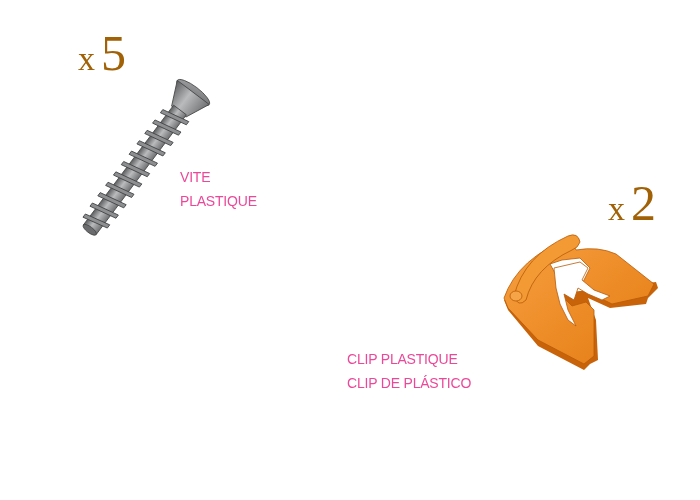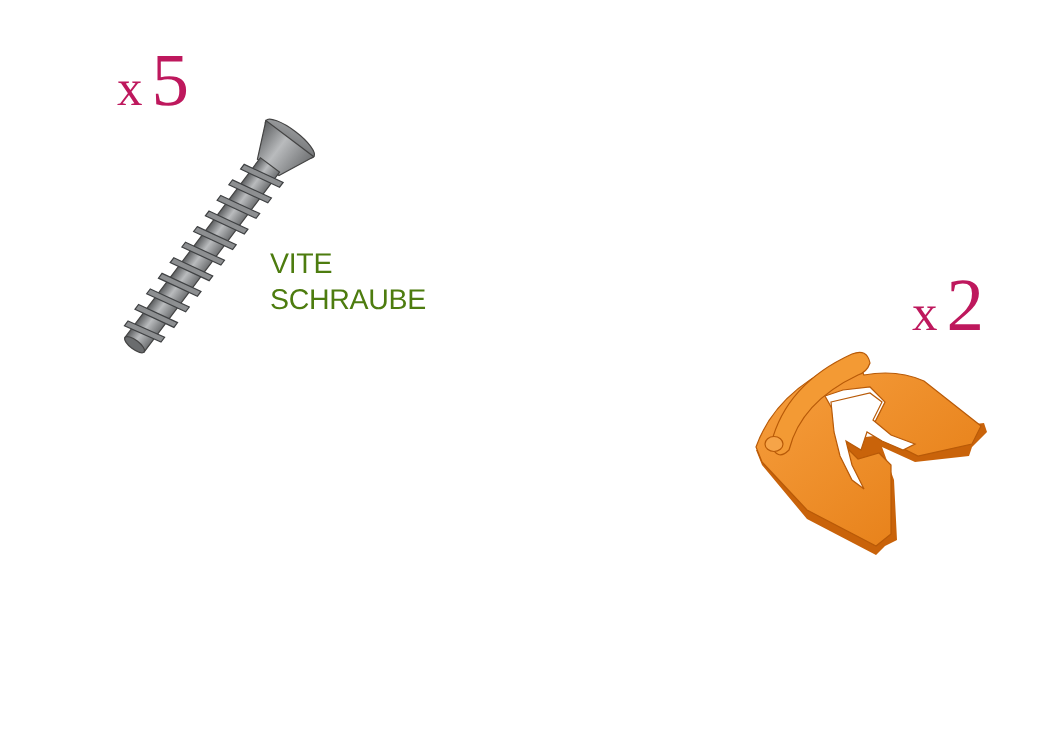--- a/index.html
+++ b/index.html
@@ -10,43 +10,43 @@
     body {
       width: 700px;
       height: 500px;
       position: relative;
       overflow: hidden;
       font-family: "Liberation Sans", sans-serif;
     }
     .qty {
       position: absolute;
       font-family: "Liberation Serif", serif;
-      color: #be185d;
+      color: #a16207;
       white-space: nowrap;
       line-height: 1;
     }
     .qty .x {
       font-size: 34px;
       margin-right: 6px;
     }
     .qty .n {
       font-size: 50px;
     }
     .qty-screw { left: 78px; top: 28px; }
     .qty-clip { left: 608px; top: 178px; }
 
     .labels {
       position: absolute;
       margin: 0;
       padding: 0;
       list-style: none;
       font-family: "Liberation Sans", sans-serif;
-      font-size: 19px;
+      font-size: 14px;
       line-height: 24px;
-      color: #4d7c0f;
+      color: #ec4899;
       letter-spacing: -0.2px;
     }
     .labels li { white-space: nowrap; }
     .labels-screw { left: 180px; top: 165px; }
     .labels-clip { left: 347px; top: 347px; }
 
     .part {
       position: absolute;
     }
     .part-screw { left: 62px; top: 70px; width: 160px; height: 170px; }
@@ -93,21 +93,21 @@
         <path d="M-13 140 L13 134 L13 138 L-13 144 Z"></path>
       </g>
 
       <ellipse cx="0" cy="150" rx="8" ry="3" fill="#6a6c6e" stroke="#444" stroke-width="0.8"></ellipse>
     </g>
   </svg>
 </div>
 
 <ul class="labels labels-screw">
   <li>VITE</li>
-  <li>SCHRAUBE</li>
+  <li>PLASTIQUE</li>
 </ul>
 
 <div class="qty qty-clip">
   <span class="x">x</span><span class="n">2</span>
 </div>
 
 <div class="part part-clip">
   <svg width="170" height="148" viewBox="0 0 170 148" xmlns="http://www.w3.org/2000/svg">
     <defs>
       <linearGradient id="clipGrad" x1="0" y1="0" x2="1" y2="1">
@@ -123,13 +123,15 @@
     <path d="M16 68 Q26 28 70 8 Q80 4 82 14 Q80 20 74 22 Q36 40 28 72 Q20 80 16 68 Z" fill="#f39a34" stroke="#b85a08" stroke-width="0.8"></path>
 
     <ellipse cx="18" cy="68" rx="6" ry="5" fill="#f6a448" stroke="#b85a08" stroke-width="0.8"></ellipse>
 
     <path d="M52 36 L64 32 L82 30 L92 40 L84 56 L94 66 L114 76 L112 66 L96 58 L100 48 L86 36 Z" fill="#ffffff" opacity="0.0"></path>
     <path d="M56 40 L82 34 L90 40 L84 52 L96 62 L112 68 L104 72 L90 66 L80 60 L76 72 L66 66 L70 82 L78 98 L70 92 L62 76 L58 60 Z" fill="#ffffff" stroke="#b85a08" stroke-width="0.8"></path>
   </svg>
 </div>
 
 <ul class="labels labels-clip">
+  <li>CLIP PLASTIQUE</li>
+  <li>CLIP DE PLÁSTICO</li>
 </ul>
 
 </body></html>

